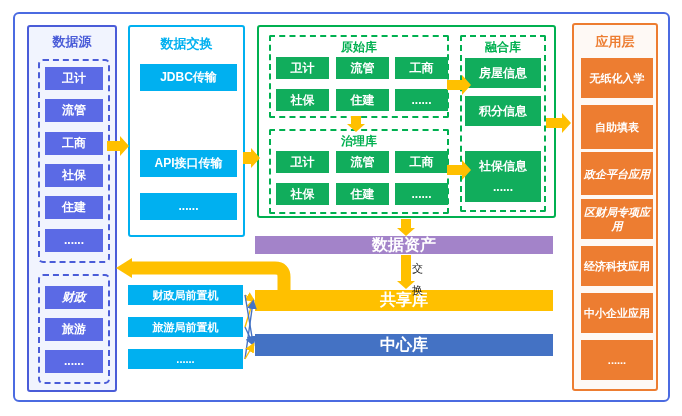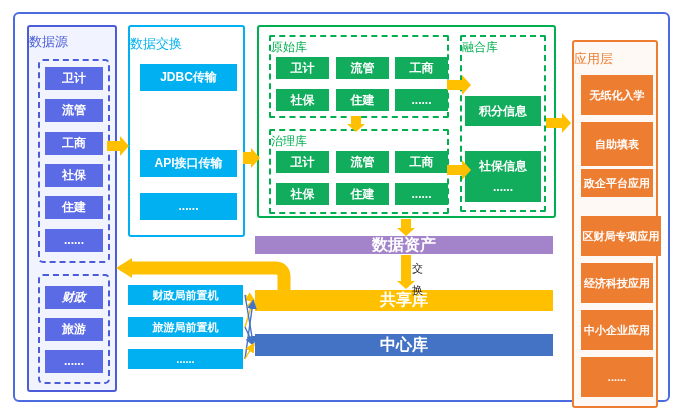--- a/index.html
+++ b/index.html
@@ -3,21 +3,21 @@
 <meta charset="utf-8">
 <style>
   html,body{margin:0;padding:0;background:#fff;}
   #canvas{
     position:relative;width:682px;height:416px;background:#fff;overflow:hidden;
     font-family:"Liberation Sans", sans-serif;
   }
   .abs{position:absolute;box-sizing:border-box;}
   .outer{border:2px solid var(--outer-border);border-radius:6px;}
   .panel{border-radius:3px;}
-  .panel-title{font-size:13px;font-weight:normal;text-align:left;width:100%;}
+  .panel-title{font-size:13px;font-weight:bold;text-align:center;width:100%;}
   .dash-blue{border:2px dashed var(--panel-blue);border-radius:5px;}
   .dash-green{border:2px dashed var(--green);border-radius:2px;}
   .chip{
     display:flex;align-items:center;justify-content:center;
     color:#fff;font-weight:bold;font-size:12px;text-align:center;line-height:13px;
   }
   .chip-blue{background:var(--item-blue);}
   .chip-cyan{background:var(--cyan);}
   .chip-green{background:var(--item-green);}
   .chip-orange{background:var(--orange);font-size:11px;line-height:14px;}
@@ -82,31 +82,32 @@
     <div class="abs chip chip-green" style="left:17px;top:124px;width:53px;height:22px;">卫计</div>
     <div class="abs chip chip-green" style="left:77px;top:124px;width:53px;height:22px;">流管</div>
     <div class="abs chip chip-green" style="left:136px;top:124px;width:53px;height:22px;">工商</div>
     <div class="abs chip chip-green" style="left:17px;top:156px;width:53px;height:22px;">社保</div>
     <div class="abs chip chip-green" style="left:77px;top:156px;width:53px;height:22px;">住建</div>
     <div class="abs chip chip-green" style="left:136px;top:156px;width:53px;height:22px;">......</div>
 
     <div class="abs dash-green" style="left:201px;top:8px;width:86px;height:177px;">
       <div class="panel-title t-green abs" style="top:2px;left:0;font-size:12px;">融合库</div>
     </div>
+    <div class="abs chip chip-green" style="left:206px;top:31px;width:76px;height:30px;">房屋信息</div>
     <div class="abs chip chip-green" style="left:206px;top:69px;width:76px;height:30px;">积分信息</div>
     <div class="abs chip chip-green" style="left:206px;top:107px;width:76px;height:30px;margin-top:17px;">社保信息</div>
     <div class="abs chip chip-green" style="left:206px;top:145px;width:76px;height:30px;">......</div>
   </div>
 
-  <div class="abs panel" style="left:572px;top:40px;width:86px;height:368px;background:var(--orange-bg);border:2px solid var(--orange);padding-left:28px;">
+  <div class="abs panel" style="left:572px;top:23px;width:86px;height:368px;background:var(--orange-bg);border:2px solid var(--orange);padding-left:28px;">
     <div class="panel-title t-orange abs" style="top:8px;left:0;">应用层</div>
     <div class="abs chip chip-orange" style="left:7px;top:33px;width:72px;height:40px;">无纸化入学</div>
     <div class="abs chip chip-orange" style="left:7px;top:80px;width:72px;height:44px;">自助填表</div>
-    <div class="abs chip chip-orange" style="left:7px;top:127px;width:72px;height:28px;">政企平台应用</div>
-    <div class="abs chip chip-orange" style="left:7px;top:174px;width:80px;height:40px;">区财局专项应用</div>
+    <div class="abs chip chip-orange" style="left:7px;top:127px;width:72px;height:43px;font-style:italic;">政企平台应用</div>
+    <div class="abs chip chip-orange" style="left:7px;top:174px;width:72px;height:40px;font-style:italic;">区财局专项应用</div>
     <div class="abs chip chip-orange" style="left:7px;top:221px;width:72px;height:40px;">经济科技应用</div>
     <div class="abs chip chip-orange" style="left:7px;top:268px;width:72px;height:40px;">中小企业应用</div>
     <div class="abs chip chip-orange" style="left:7px;top:315px;width:72px;height:40px;">......</div>
   </div>
 
   <div class="abs bar" style="left:255px;top:236px;width:298px;height:18px;background:var(--purple);">数据资产</div>
   <div class="abs bar" style="left:255px;top:290px;width:298px;height:21px;background:var(--yellow);">共享库</div>
   <div class="abs chip chip-cyan" style="left:128px;top:285px;width:115px;height:20px;font-size:11px;">财政局前置机</div>
 
   <div class="abs bar" style="left:255px;top:334px;width:298px;height:22px;background:var(--bar-blue);">中心库</div>

